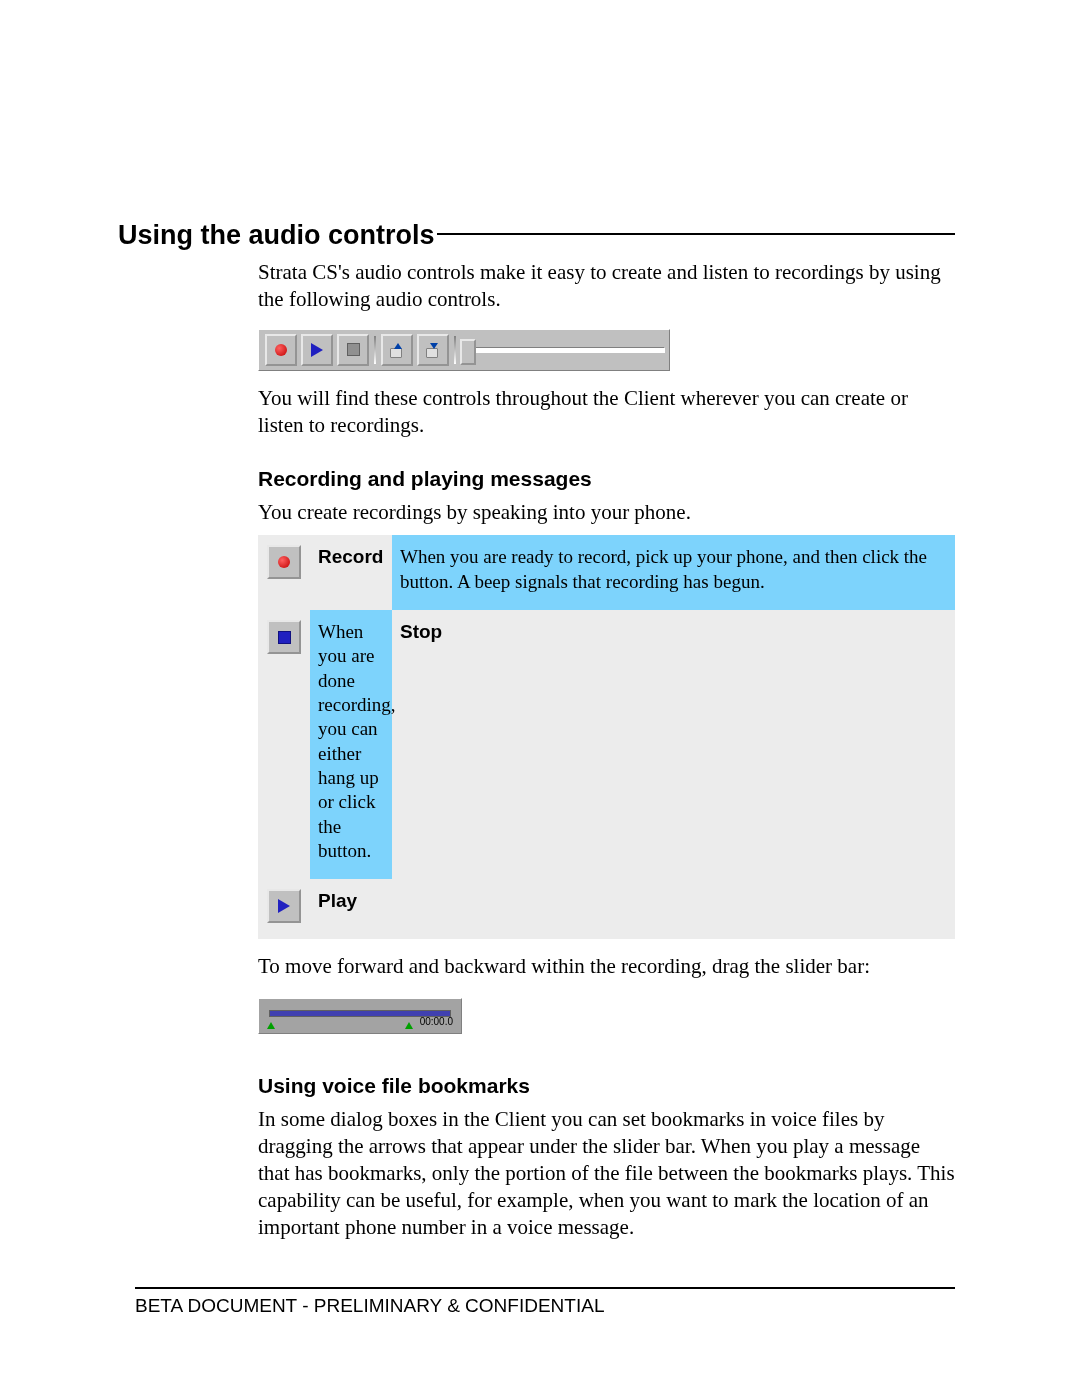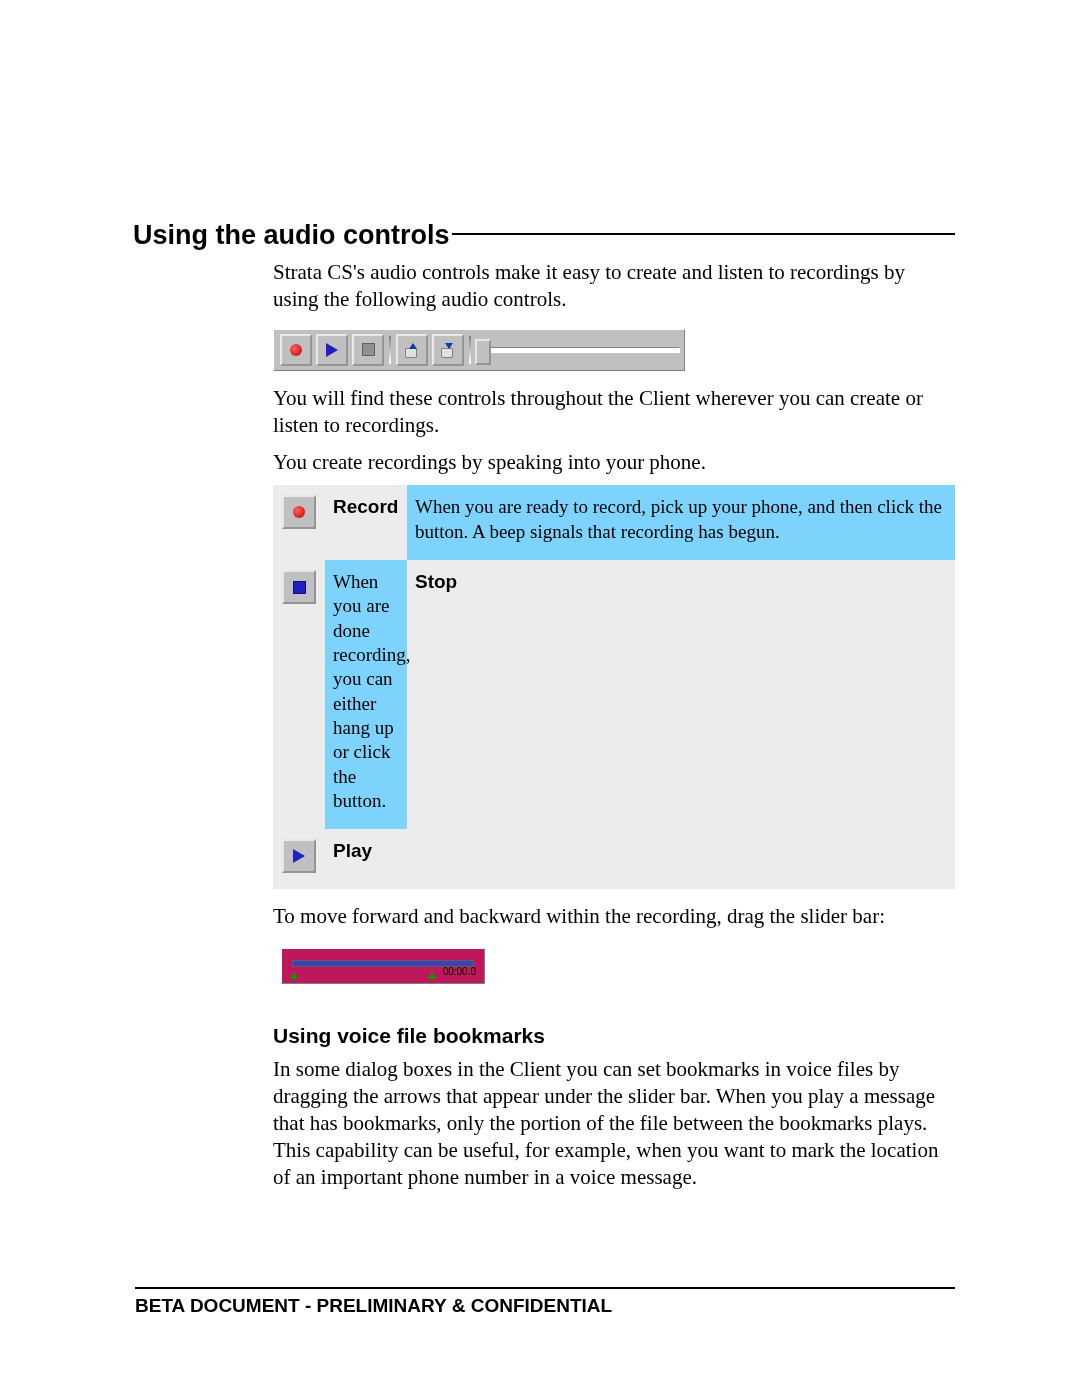--- a/index.html
+++ b/index.html
@@ -1,17 +1,17 @@
 <!DOCTYPE html>
 <html><head>
 <meta charset="utf-8">
 <style>
   html,body{margin:0;padding:0;background:#fff;font-family:"Times New Roman",Times,serif;color:#000}
   .page{width:1080px;height:1397px;position:relative;margin:0 auto;box-sizing:border-box}
-  .content{position:absolute;left:133px;right:125px;top:220px}
+  .content{position:absolute;left:118px;right:125px;top:220px}
   .indent{margin-left:140px}
   h1.section{font-family:Helvetica,Arial,sans-serif;font-weight:700;font-size:27px;margin:0 0 8px;white-space:nowrap;display:flex;align-items:center}
   h1.section .rule{flex:1;border-bottom:2px solid #000;margin-left:2px;position:relative;top:-2px}
   p.body{font-size:21px;line-height:1.28;margin:0 0 10px}
   h2.sub{font-family:Helvetica,Arial,sans-serif;font-weight:700;font-size:21px;margin:28px 0 8px}
   
   .toolbar{display:inline-flex;align-items:center;background:#c0c0c0;border:1px solid #808080;border-top-color:#fff;border-left-color:#fff;padding:4px;margin:6px 0 14px}
   .tb-btn{width:28px;height:28px;margin:0 2px;background:#c0c0c0;border:2px outset #e8e8e8;display:flex;align-items:center;justify-content:center}
   .tb-sep{width:2px;height:28px;background:linear-gradient(#808080,#fff);margin:0 3px}
   .slider-area{display:flex;align-items:center;width:200px;height:28px;margin-left:6px}
@@ -27,32 +27,32 @@
   .ico-import::after{content:"";position:absolute;left:4px;top:0;width:0;height:0;border-left:4px solid transparent;border-right:4px solid transparent;border-bottom:6px solid #0040a8}
   .ico-export::after{content:"";position:absolute;left:4px;top:0;width:0;height:0;border-left:4px solid transparent;border-right:4px solid transparent;border-top:6px solid #0040a8}
   
   .ctrl-table{display:grid;grid-template-columns:52px 82px 1fr;background:#ececec;margin:4px 0 14px;width:100%}
   .ctrl-table .cell{padding:10px 8px 16px;font-size:19px;line-height:1.28}
   .ctrl-table .btncell{display:flex;align-items:flex-start;justify-content:center;padding-top:10px}
   .big-btn{width:30px;height:30px;background:#c0c0c0;border:2px outset #e8e8e8;display:flex;align-items:center;justify-content:center}
   .ctrl-table .lbl{font-family:Liberation Sans, sans-serif;font-weight:700}
   .ctrl-table .desc{background:#7dd3fc}
   
-  .slider-fig{display:inline-block;background:#be185d;border:1px solid #808080;border-top-color:#fff;border-left-color:#fff;padding:6px;margin:8px 8px}
+  .slider-fig{display:inline-block;background:#a3a3a3;border:1px solid #808080;border-top-color:#fff;border-left-color:#fff;padding:6px;margin:8px 0}
   .slider-fig-inner{width:190px;height:22px;position:relative}
   .sf-track{position:absolute;left:4px;right:4px;top:5px;height:5px;background:#4040b0;border:1px solid #606060}
   .sf-mark{position:absolute;bottom:-2px;width:0;height:0;border-left:4px solid transparent;border-right:4px solid transparent;border-bottom:7px solid #00a000}
   .sf-mark.l{left:2px}.sf-mark.r{right:42px}
   .sf-time{position:absolute;right:2px;bottom:0;font-family:Helvetica,Arial,sans-serif;font-size:10px;color:#000}
   
   .footer{position:absolute;left:135px;right:125px;bottom:80px}
   .footer-rule{border-top:2px solid #000;height:0;margin-bottom:6px}
   .footer-row{display:flex;justify-content:space-between;font-size:19px}
   .footer-row .right{font-variant:small-caps;font-size:19px}
-  .footer-beta{font-family:Helvetica,Arial,sans-serif;font-weight:700;font-size:19px;margin-top:2px}
+  .footer-beta{font-family:Helvetica,Arial,sans-serif;font-weight:400;font-size:19px;margin-top:2px}
 </style>
 </head>
 <body>
 
 <div class="page">
   <div class="content">
     <h1 class="section">
       <span>Using the audio controls</span>
       <span class="rule"></span>
     </h1>
@@ -80,20 +80,21 @@
         <div class="tb-sep"></div>
         <div class="slider-area">
           <div class="slider-track">
             <div class="slider-thumb"></div>
           </div>
         </div>
       </div>
 
       <p class="body">You will find these controls throughout the Client wherever you can create or listen to recordings.</p>
 
+      <h2 class="sub">Recording and playing messages</h2>
       <p class="body">You create recordings by speaking into your phone.</p>
 
       <div class="ctrl-table">
         <div class="cell btncell">
             <div class="big-btn">
               <span class="ico-circle-red"></span>
             </div>
           </div>
         <div class="cell lbl">Record</div>
         <div class="cell desc">When you are ready to record, pick up your phone, and then click the button. A beep signals that recording has begun.</div>

